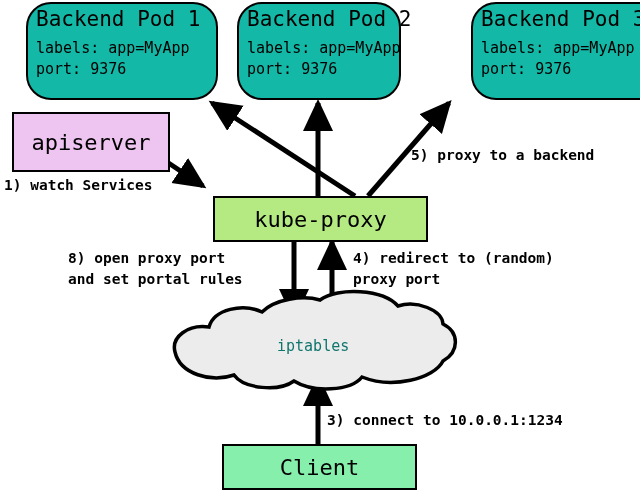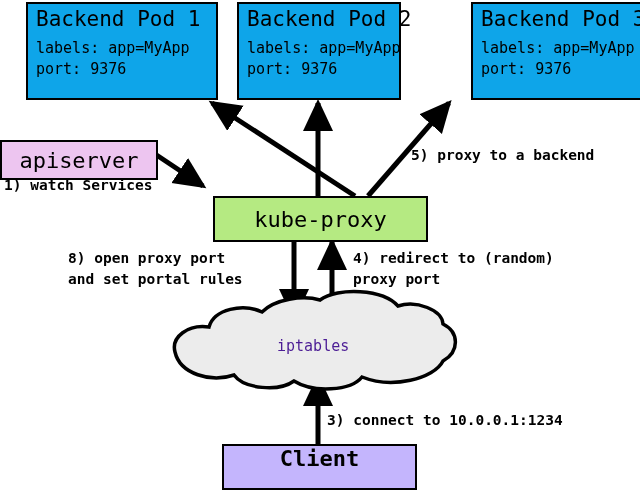--- a/index.html
+++ b/index.html
@@ -24,22 +24,23 @@
     width: 640px;
     height: 494px;
   }
   .node {
     position: absolute;
     box-sizing: border-box;
     border: 2px solid #000000;
     z-index: 5;
   }
   .pod-box {
-    background: #0ea5e9;
+    background: #14b8a6;
     padding: 2px 4px 4px 8px;
+    border-radius: 25px;
   }
   .pod-title {
     font-family: "DejaVu Sans Mono", monospace;
     font-size: 21px;
     line-height: 27px;
     color: #000000;
     white-space: nowrap;
     letter-spacing: 0px;
   }
   .pod-line {
@@ -67,37 +68,36 @@
     align-items: center;
     justify-content: center;
   }
   .kubeproxy-label {
     font-family: "DejaVu Sans Mono", monospace;
     font-size: 22px;
     color: #000000;
     white-space: nowrap;
   }
   .client-box {
-    background: #c4b5fd;
+    background: #86efac;
     display: flex;
-    align-items: flex-start;
+    align-items: center;
     justify-content: center;
-    font-weight: bold;
   }
   .client-label {
     font-family: "DejaVu Sans Mono", monospace;
     font-size: 22px;
     color: #000000;
     white-space: nowrap;
   }
   .cloud-label {
     position: absolute;
     font-family: "DejaVu Sans Mono", monospace;
     font-size: 15px;
-    color: #4c1d95;
+    color: #0f766e;
     white-space: nowrap;
     z-index: 6;
     text-align: center;
   }
   .step-label {
     position: absolute;
     font-family: "DejaVu Sans Mono", monospace;
     font-weight: bold;
     font-size: 14.5px;
     line-height: 21px;
@@ -156,21 +156,21 @@
     <div class="pod-line" style="margin-top:5px;">labels: app=MyApp</div>
     <div class="pod-line">port: 9376</div>
   </div>
 
   <div class="node pod-box" style="left:449px; top:2px; width:204px; height:98px;margin-left:22px;">
     <div class="pod-title">Backend Pod 3</div>
     <div class="pod-line" style="margin-top:5px;">labels: app=MyApp</div>
     <div class="pod-line">port: 9376</div>
   </div>
 
-  <div class="node apiserver-box" style="left:0; top:112px; width:158px; height:40px;margin-top:28px;">
+  <div class="node apiserver-box" style="left:12px; top:112px; width:158px; height:60px;">
     <span class="apiserver-label">apiserver</span>
   </div>
 
   <div class="node kubeproxy-box" style="left:213px; top:196px; width:215px; height:46px;">
     <span class="kubeproxy-label">kube-proxy</span>
   </div>
 
   <div class="cloud-label" style="left:277px; top:337px;">iptables</div>
 
   <div class="node client-box" style="left:222px; top:444px; width:195px; height:46px;">

